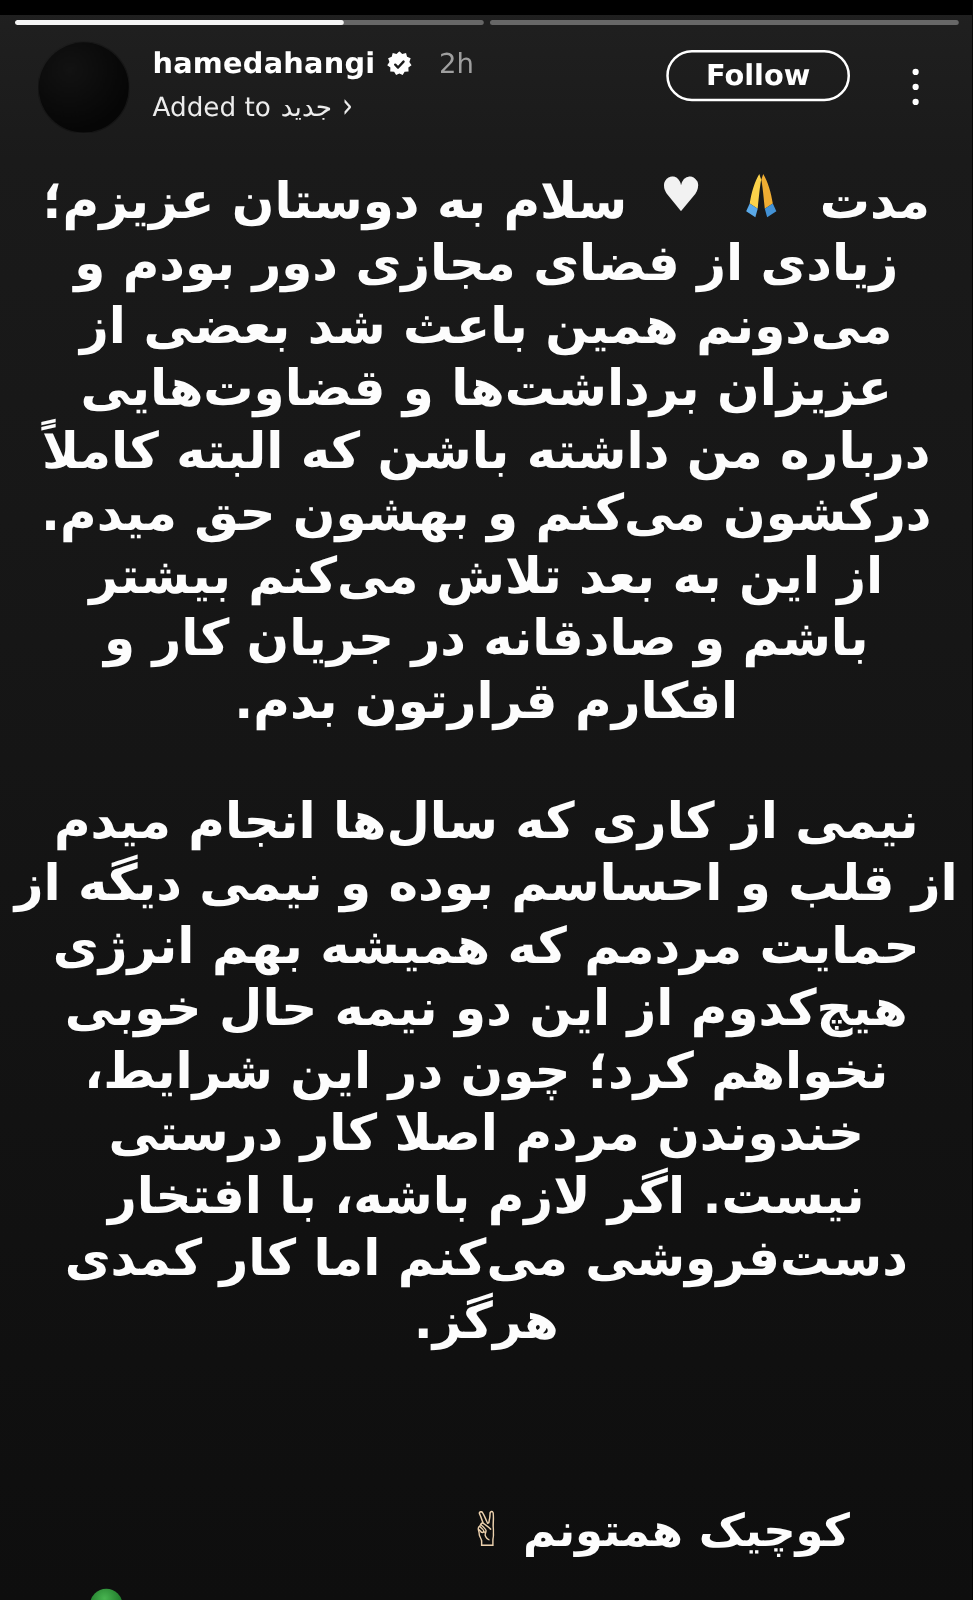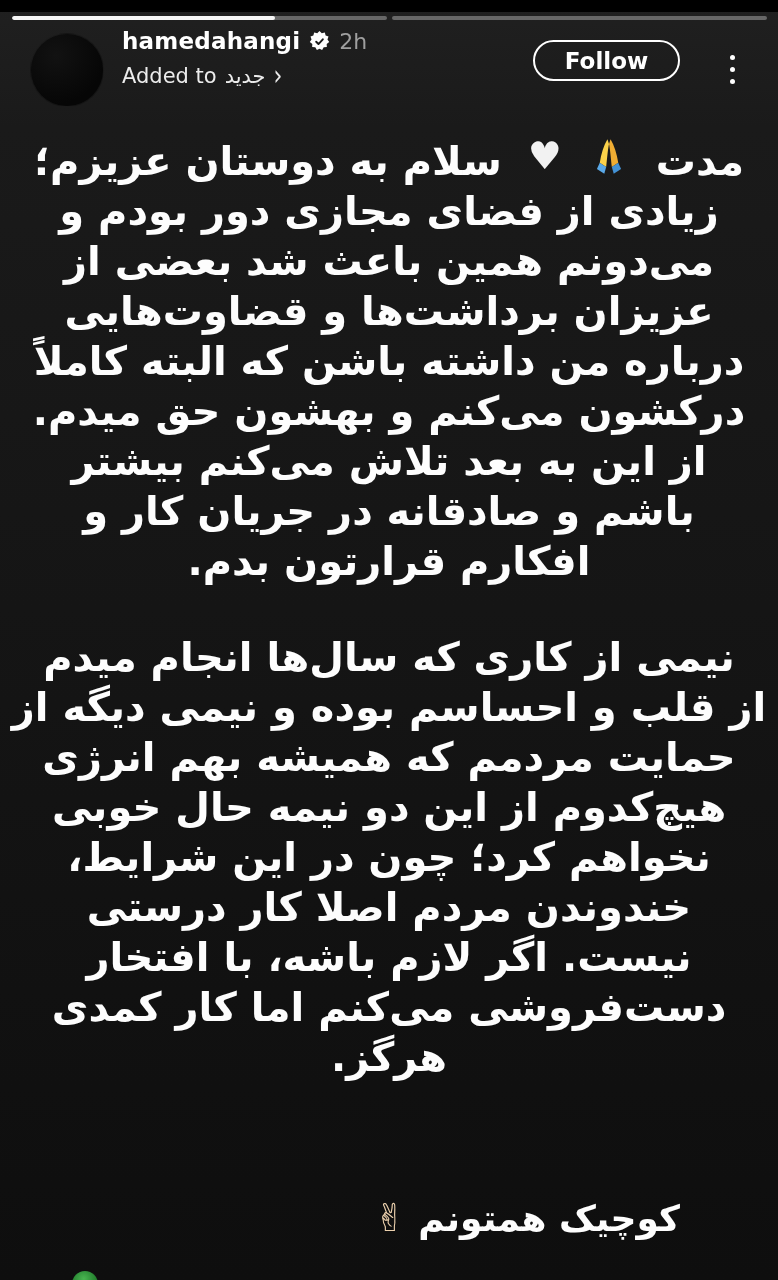--- a/index.html
+++ b/index.html
@@ -28,25 +28,25 @@
     overflow: hidden;
   }
   .progress-fill { height: 100%; background: #f5f5f5; border-radius: 2px; }
   
   .avatar {
     position: absolute; top: 33px; left: 30px;
     width: 74px; height: 74px; border-radius: 50%;
     background: radial-gradient(circle at 35% 30%, #121212 0%, #060606 70%);
     border: 1px solid rgba(255,255,255,0.06);
   }
-  .header-text { position: absolute; top: 28px; left: 122px; color: #fff; }
+  .header-text { position: absolute; top: 38px; left: 122px; color: #fff; }
   .header-line1 { display: flex; align-items: center; gap: 9px; }
   .username { font-size: 23px; font-weight: bold; letter-spacing: 0.2px; color: #fff; }
   .badge { width: 21px; height: 21px; display: inline-block; }
-  .timestamp { font-size: 22px; color: #9f9f9f; font-weight: normal; margin-left: 0; }
+  .timestamp { font-size: 22px; color: #9f9f9f; font-weight: normal; margin-left: 12px; }
   .header-line2 {
     margin-top: 9px; font-size: 21px; color: #ececec;
     display: flex; align-items: center; gap: 8px; text-align: center;
   }
   .chevron { font-size: 22px; color: #ececec; transform: scaleY(1.25); display: inline-block; }
   .follow-btn {
     position: absolute; top: 40px; right: 98px;
     width: 147px; height: 41px;
     border: 2px solid #ffffff; border-radius: 29px;
     background: transparent; color: #fff;
@@ -71,21 +71,21 @@
   .story-line { direction: rtl; unicode-bidi: plaintext; white-space: nowrap; }
   .mixed-line {
     display: flex; direction: ltr; justify-content: center;
     align-items: flex-start; gap: 26px; line-height: 50px;
   }
   .mixed-line .rtl-seg { direction: rtl; unicode-bidi: isolate; }
   .heart-glyph { color: #f2f2f2; font-size: 38px; line-height: 40px; }
   .hands-emoji { width: 42px; height: 42px; display: inline-block; }
   .signoff {
     position: absolute; top: 1194px; left: 380px; width: 300px;
-    color: #fdfdfd; font-size: 36px; font-weight: bold; line-height: 48px;
+    color: #fdfdfd; font-size: 36px; font-weight: bold; line-height: 60px;
     text-align: center; direction: rtl; white-space: nowrap;
   }
   .victory-glyph { color: #ecd1ae; font-size: 38px; }
   .green-sticker {
     position: absolute; top: 1271px; left: 72px;
     width: 26px; height: 26px; border-radius: 50%;
     background: radial-gradient(circle at 45% 30%, #49b551 0%, #1f7a2a 60%, #0e4f18 100%);
   }
 </style>
 </head>

